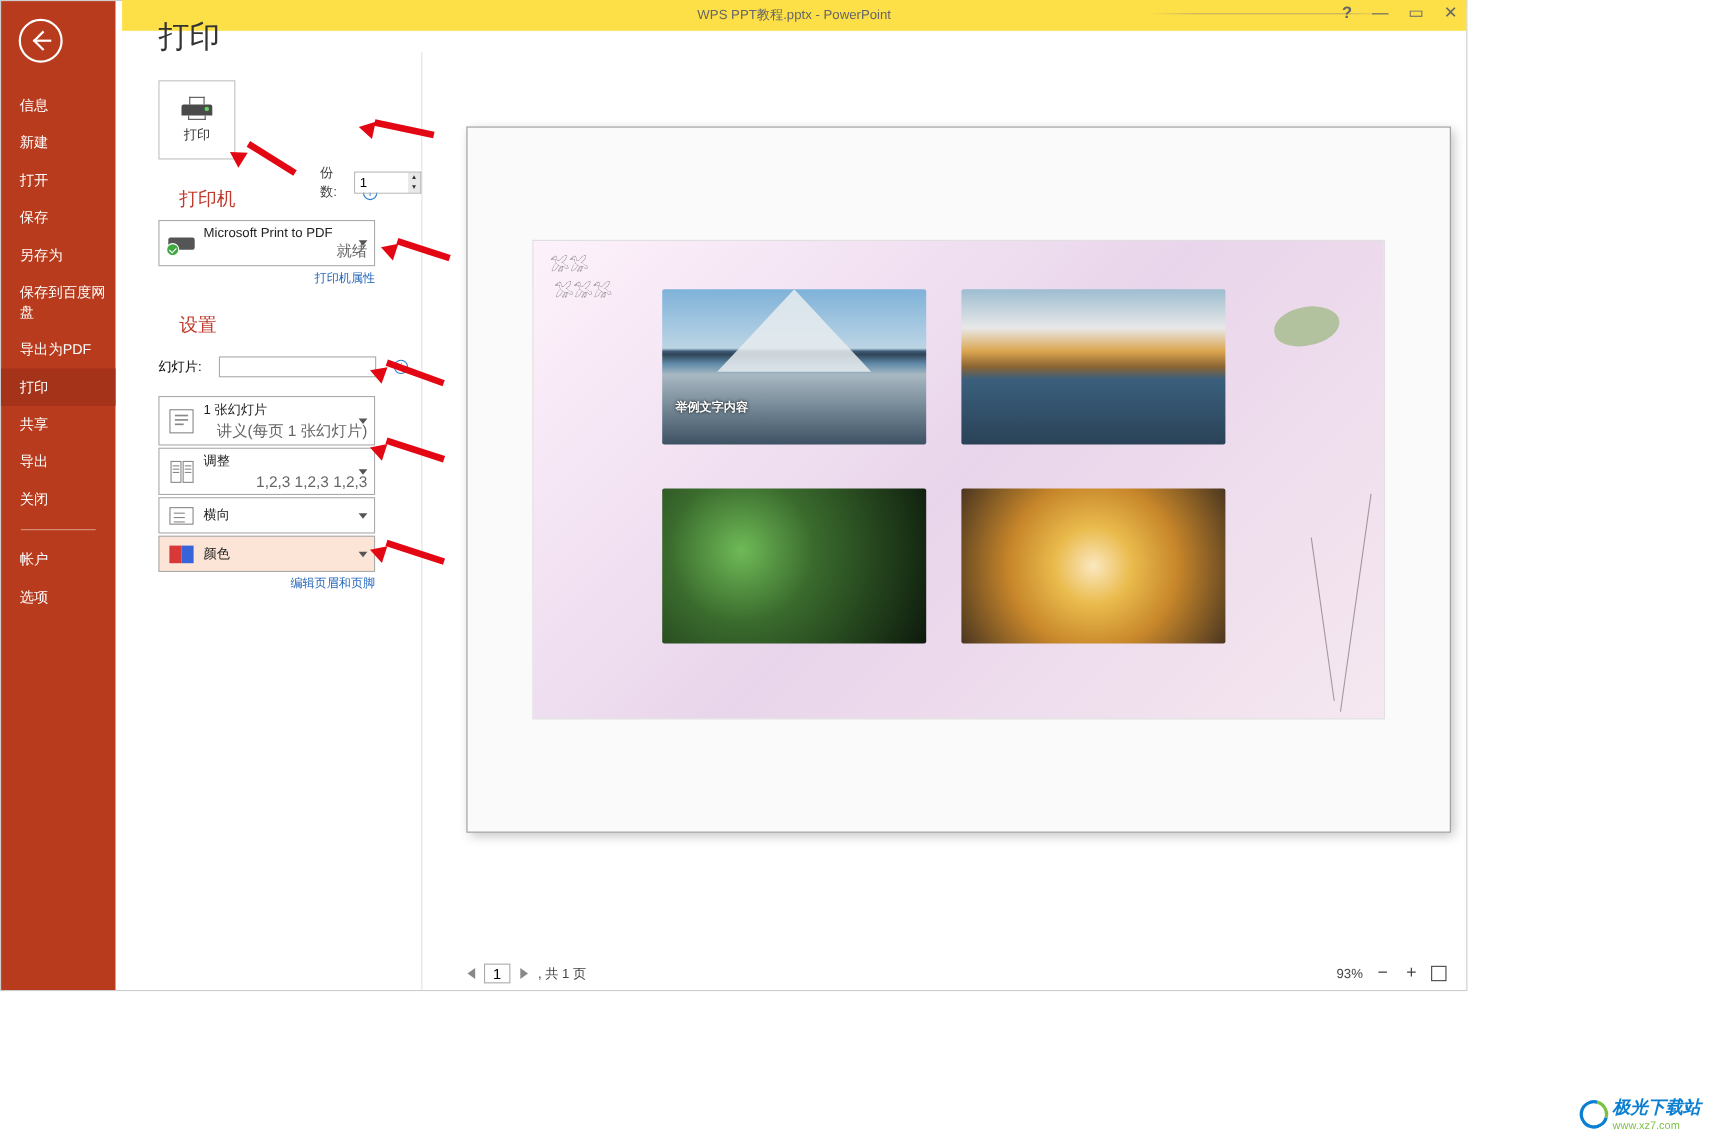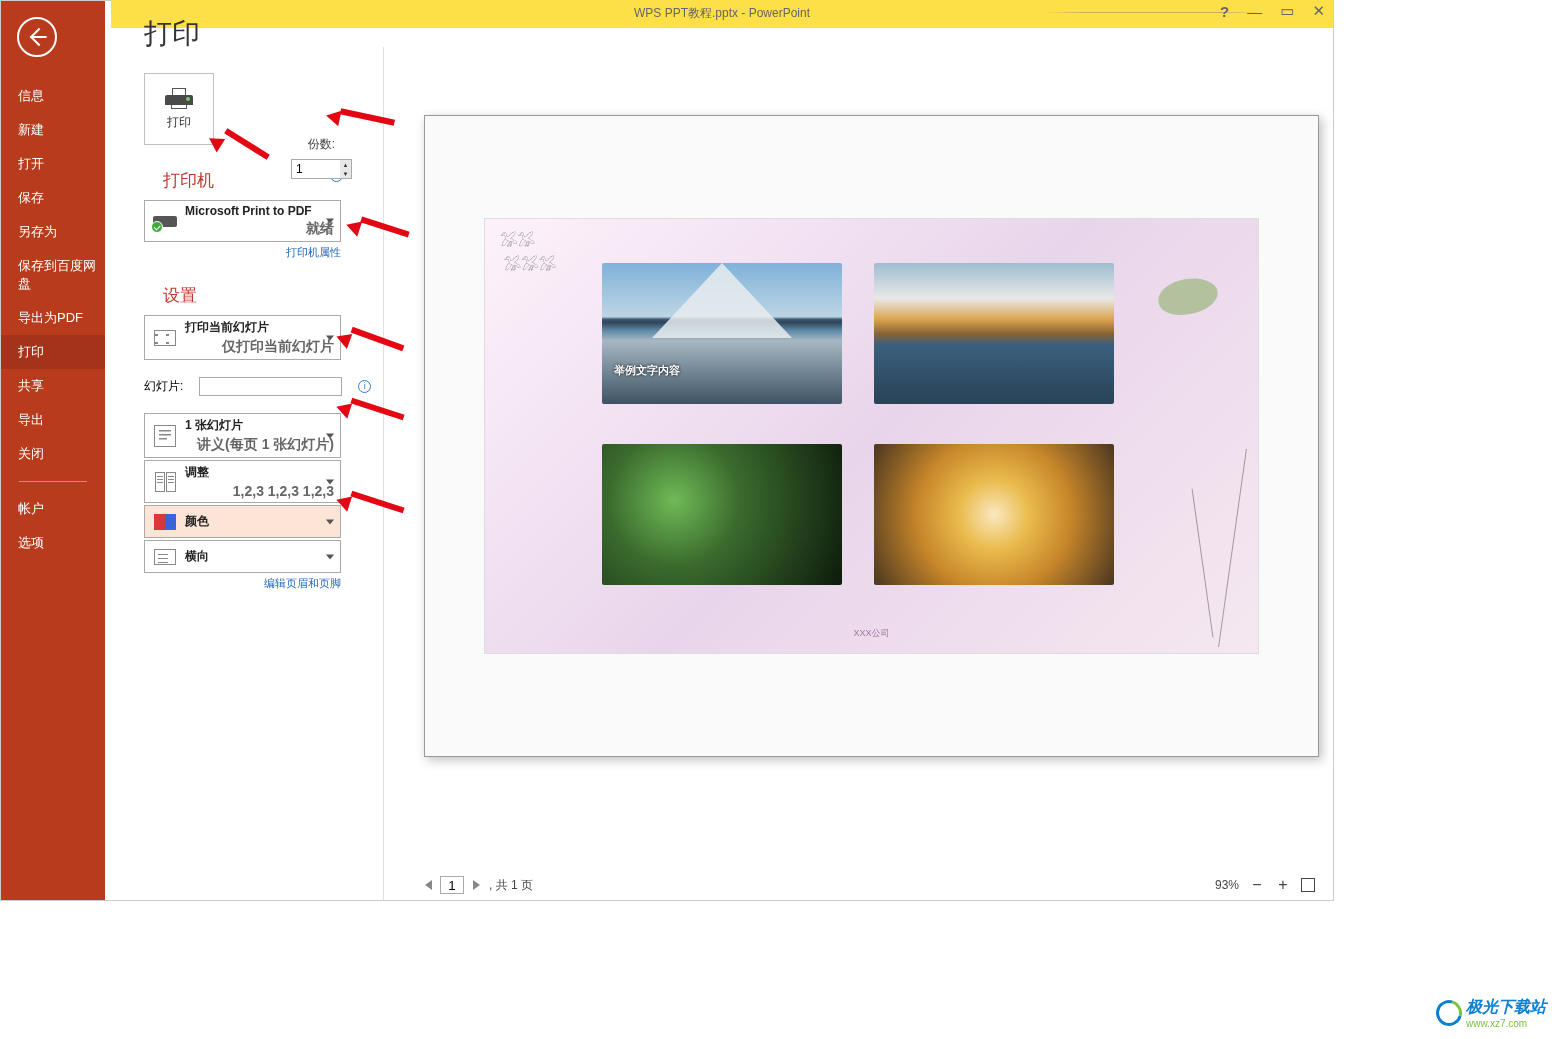--- a/index.html
+++ b/index.html
@@ -14,31 +14,31 @@
   .side-sep { border-top: 1px solid rgba(255,255,255,0.4); margin: 10px 18px; }
   .main { flex: 1; display: flex; height: 100%; }
   .settings-col { width: 278px; padding: 14px 0 0 39px; position: relative; }
   .settings-col h1 { font-size: 28px; font-weight: 300; color: #333; margin-bottom: 20px; }
   .print-btn-box { width: 70px; height: 72px; border: 1px solid #c0c0c0; background: #fff; display: flex; flex-direction: column; align-items: center; justify-content: center; gap: 4px; cursor: pointer; }
   .printer-icon { width: 28px; height: 22px; position: relative; }
   .printer-icon .ptop { width: 14px; height: 7px; background: #fff; border: 1.5px solid #555; margin: 0 auto; border-bottom: none; }
   .printer-icon .pbody { width: 28px; height: 10px; background: #4a4a4a; border-radius: 2px 2px 0 0; position: relative; }
   .printer-icon .pbody::after { content: ""; position: absolute; right: 3px; top: 2px; width: 4px; height: 4px; background: #5fd65f; border-radius: 50%; }
   .printer-icon .ptray { width: 16px; height: 4px; border: 1.5px solid #555; border-top: none; margin: 0 auto; }
-  .copies { position: absolute; left: 147px; top: 63px; display: flex; align-items: center; gap: 6px; flex-direction: column; }
+  .copies { position: absolute; left: 147px; top: 76px; display: flex; align-items: center; gap: 6px; }
   .copies label { color: #444; }
   .copies-input { display: flex; border: 1px solid #aaa; }
   .copies-input input { width: 48px; height: 18px; border: none; padding: 0 4px; font-size: 12px; outline: none; }
   .spinner { display: flex; flex-direction: column; }
   .spinner button { width: 11px; height: 9px; border: none; background: #e8e8e8; font-size: 6px; line-height: 6px; padding: 0; cursor: pointer; color: #333; }
   .section-title { font-size: 17px; color: #c0392b; margin-top: 24px; margin-bottom: 8px; font-weight: 400; margin-left: 19px; }
   .info-icon { float: right; width: 13px; height: 13px; border: 1px solid #2b7cd3; border-radius: 50%; color: #2b7cd3; font-size: 9px; text-align: center; line-height: 11px; margin-right: 40px; }
   .dropdown { width: 197px; border: 1px solid #aaa; background: #fff; display: flex; align-items: center; padding: 3px 6px; position: relative; cursor: pointer; margin-bottom: 2px; }
   .dd-icon { width: 28px; height: 28px; display: flex; align-items: center; justify-content: center; flex-shrink: 0; margin-right: 6px; }
-  .dd-text { flex: 1; font-weight: bold; }
+  .dd-text { flex: 1; }
   .dd-text .l1 { font-size: 12px; color: #222; }
   .dd-text .l2 { font-size: 14px; color: #666; margin-top: 2px; text-align: right; }
   .dd-arrow { position: absolute; right: 6px; top: 50%; transform: translateY(-50%); width: 0; height: 0; border-left: 4px solid transparent; border-right: 4px solid transparent; border-top: 5px solid #555; }
   .link-right { display: block; text-align: right; width: 197px; font-size: 11px; color: #2467bb; margin: 3px 0 0 0; cursor: pointer; }
   .slides-row { display: flex; align-items: center; gap: 16px; margin: 17px 0; }
   .slides-row input { width: 143px; height: 19px; border: 1px solid #aaa; padding: 0 4px; }
   .color-dd { background: #fce4d6; }
   .color-box { display: flex; width: 22px; height: 16px; }
   .color-box span { flex: 1; }
   .vdiv { width: 1px; background: #e1e1e1; align-self: stretch; margin-top: 46px; }
@@ -166,30 +166,20 @@
           <div class="l1">Microsoft Print to PDF</div>
           <div class="l2">就绪</div>
         </div>
         <div class="dd-arrow"></div>
       </div>
       <span class="cursor-svg">↖</span>
       <a class="link-right">打印机属性</a>
 
       <div class="section-title">设置</div>
 
-      <div class="dropdown">
-        <div class="dd-icon">
-            <div class="ic-slide"></div>
-          </div>
-        <div class="dd-text">
-          <div class="l1">打印当前幻灯片</div>
-          <div class="l2">仅打印当前幻灯片</div>
-        </div>
-        <div class="dd-arrow"></div>
-      </div>
 
       <div class="slides-row">
         <label>幻灯片:</label>
         <input type="text" value="" style="">
         <span class="info-icon" style="float:none;margin:0;">i</span>
       </div>
 
       <div class="dropdown">
         <div class="dd-icon">
             <div class="ic-doc"></div>
@@ -208,39 +198,39 @@
               <span></span>
             </div>
           </div>
         <div class="dd-text">
           <div class="l1">调整</div>
           <div class="l2">1,2,3    1,2,3    1,2,3</div>
         </div>
         <div class="dd-arrow"></div>
       </div>
 
+      <div class="dropdown" style="height:33px;">
+        <div class="dd-icon">
+            <div class="ic-page" style="height:16px;width:22px;"></div>
+          </div>
+        <div class="dd-text">
+          <div class="l1">横向</div>
+        </div>
+        <div class="dd-arrow"></div>
+      </div>
+
       <div class="dropdown color-dd" style="height:33px;">
         <div class="dd-icon">
             <div class="color-box">
               <span style="background:#d93838"></span>
               <span style="background:#3864d9"></span>
             </div>
           </div>
         <div class="dd-text">
           <div class="l1">颜色</div>
-        </div>
-        <div class="dd-arrow"></div>
-      </div>
-
-      <div class="dropdown" style="height:33px;">
-        <div class="dd-icon">
-            <div class="ic-page" style="height:16px;width:22px;"></div>
-          </div>
-        <div class="dd-text">
-          <div class="l1">横向</div>
         </div>
         <div class="dd-arrow"></div>
       </div>
 
       <a class="link-right">编辑页眉和页脚</a>
     </div>
 
     <div class="vdiv"></div>
 
     <div class="preview-col">
@@ -248,21 +238,20 @@
         <div class="slide">
           <div class="birds">𓅮 𓅮<br>&nbsp;&nbsp;𓅮 𓅮 𓅮</div>
           <div class="blob"></div>
           <div class="twigs"></div>
           <div class="quad q1 mtn">
               <div class="caption">举例文字内容</div>
             </div>
           <div class="quad q2 autumn"></div>
           <div class="quad q3 leaf1"></div>
           <div class="quad q4 leaf2"></div>
-          <div class="footer">XXX公司</div>
         </div>
       </div>
     </div>
   </div>
 
   <div class="statusbar">
     <span class="pager-arrow left"></span>
     <input class="page-input" value="1" style="">
     <span class="pager-arrow right"></span>
     <span style="margin-left:6px;">, 共 1 页</span>

